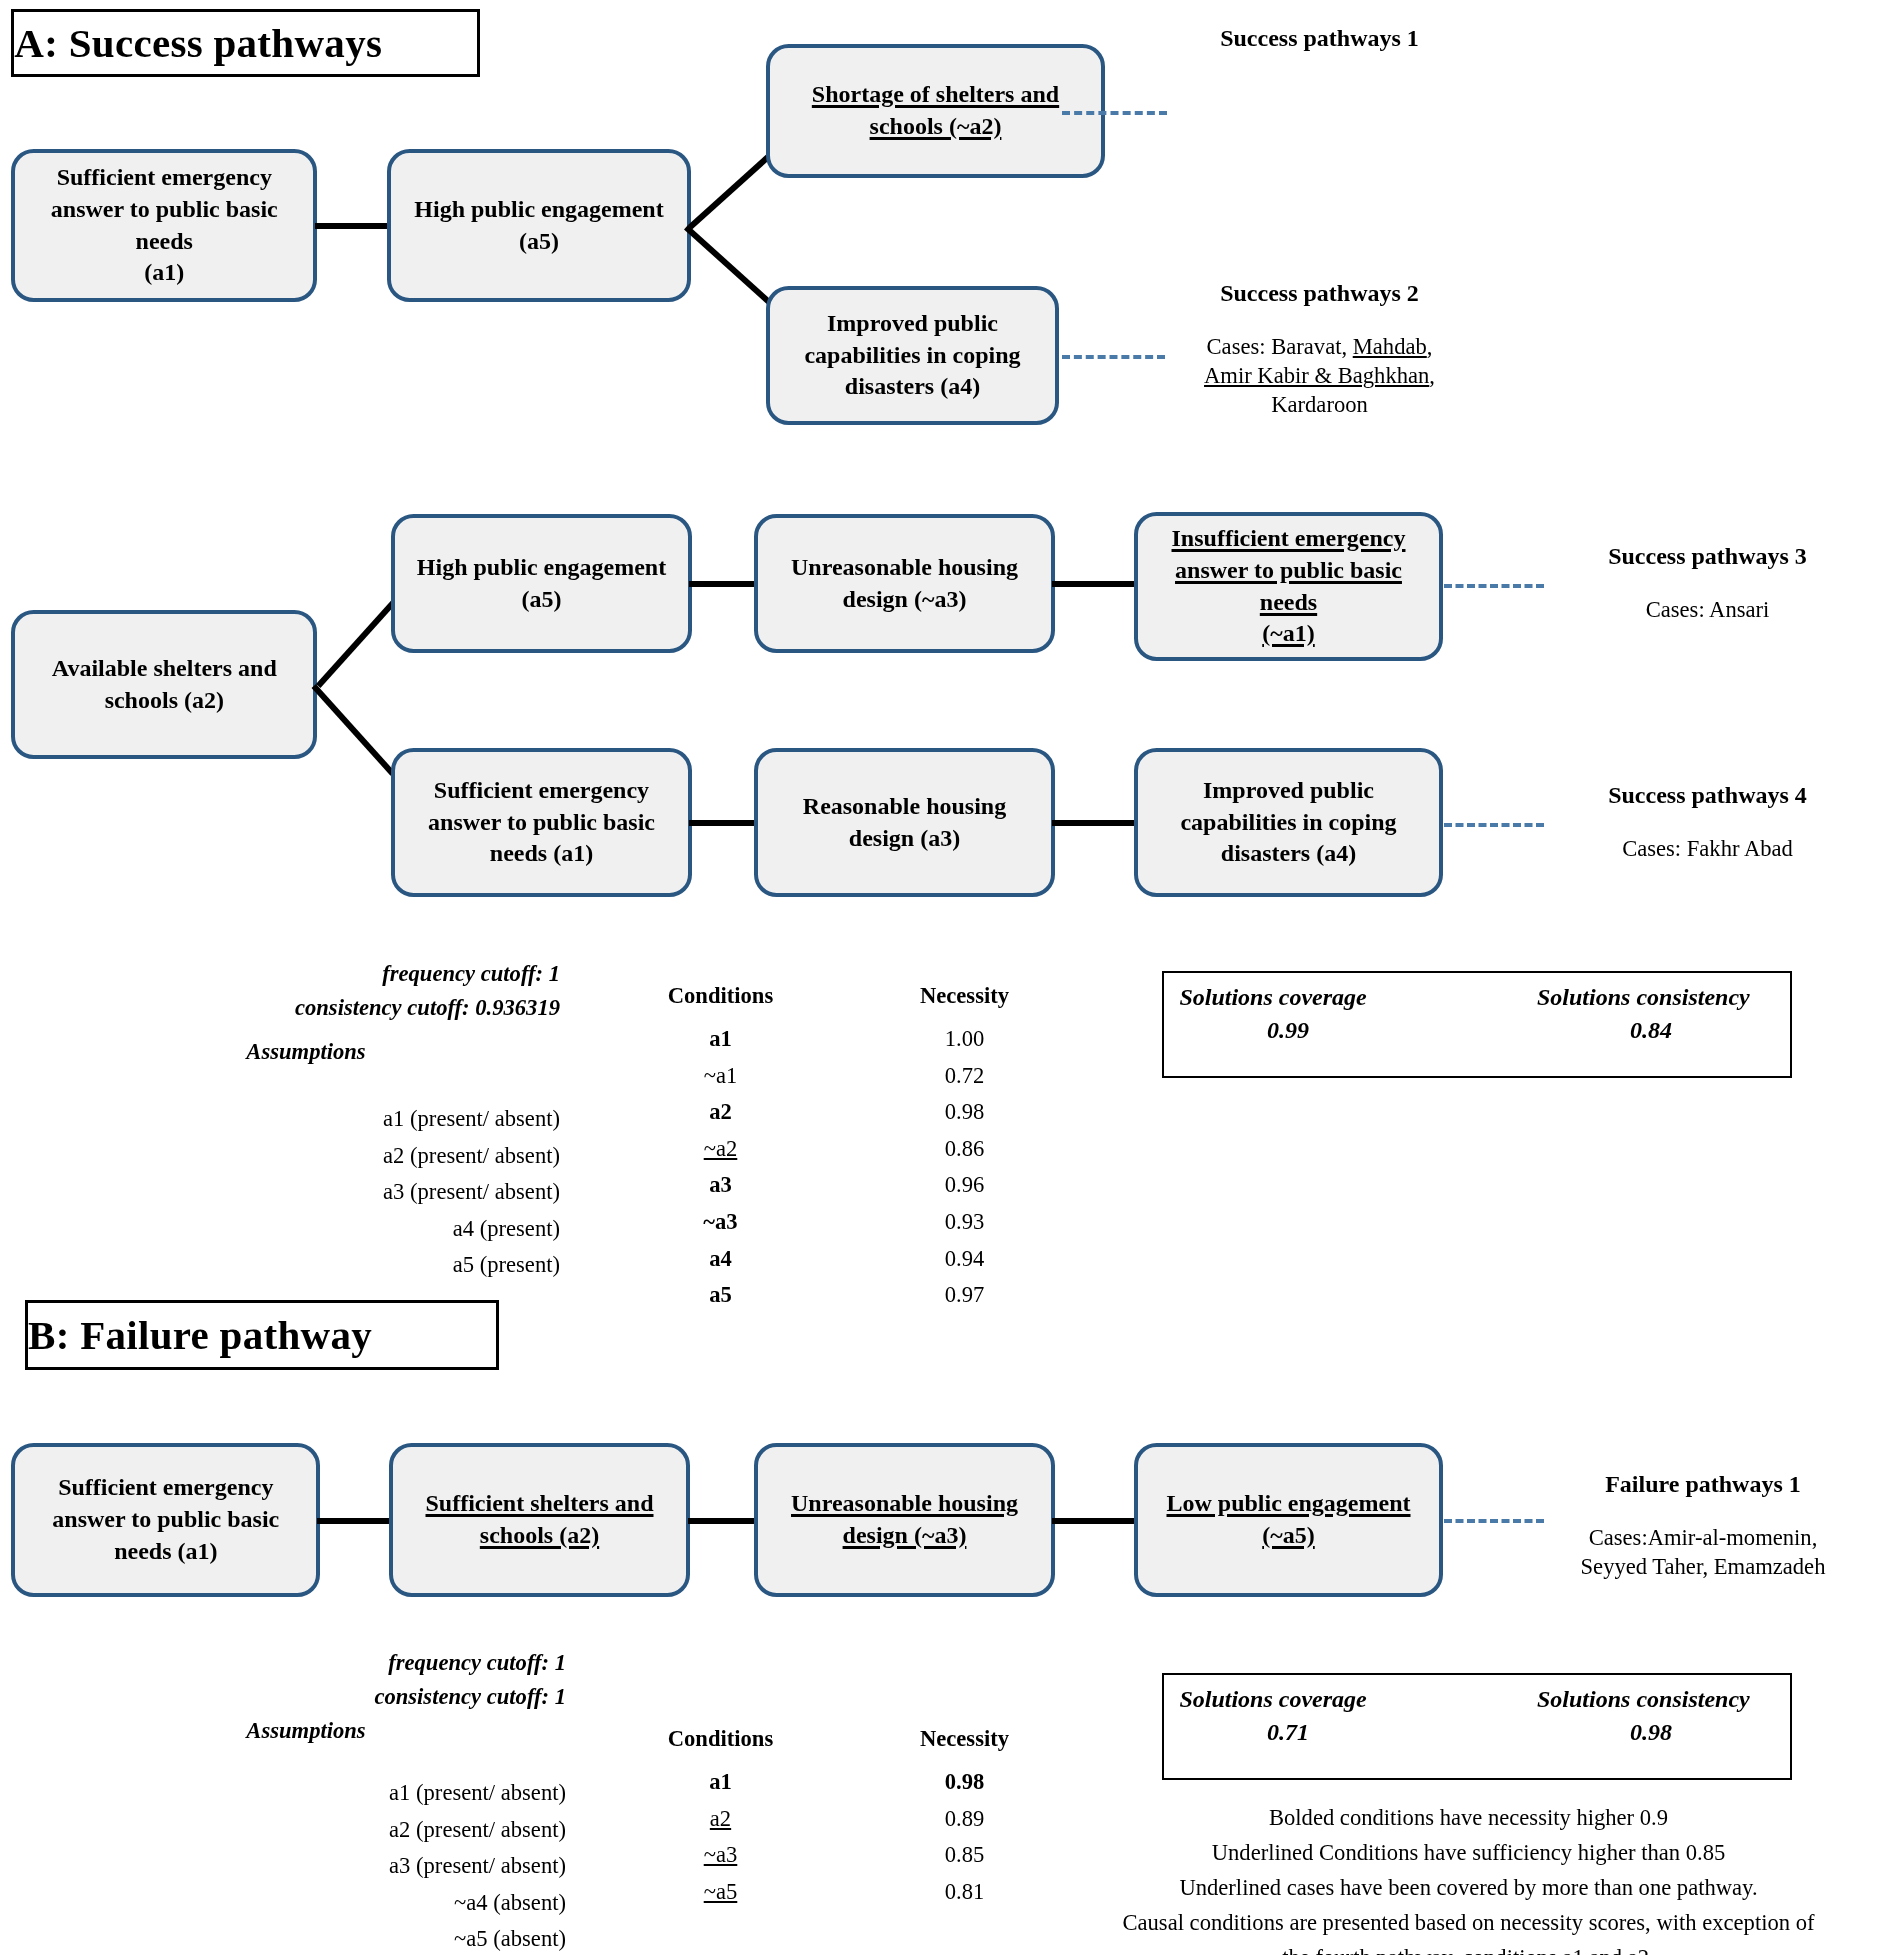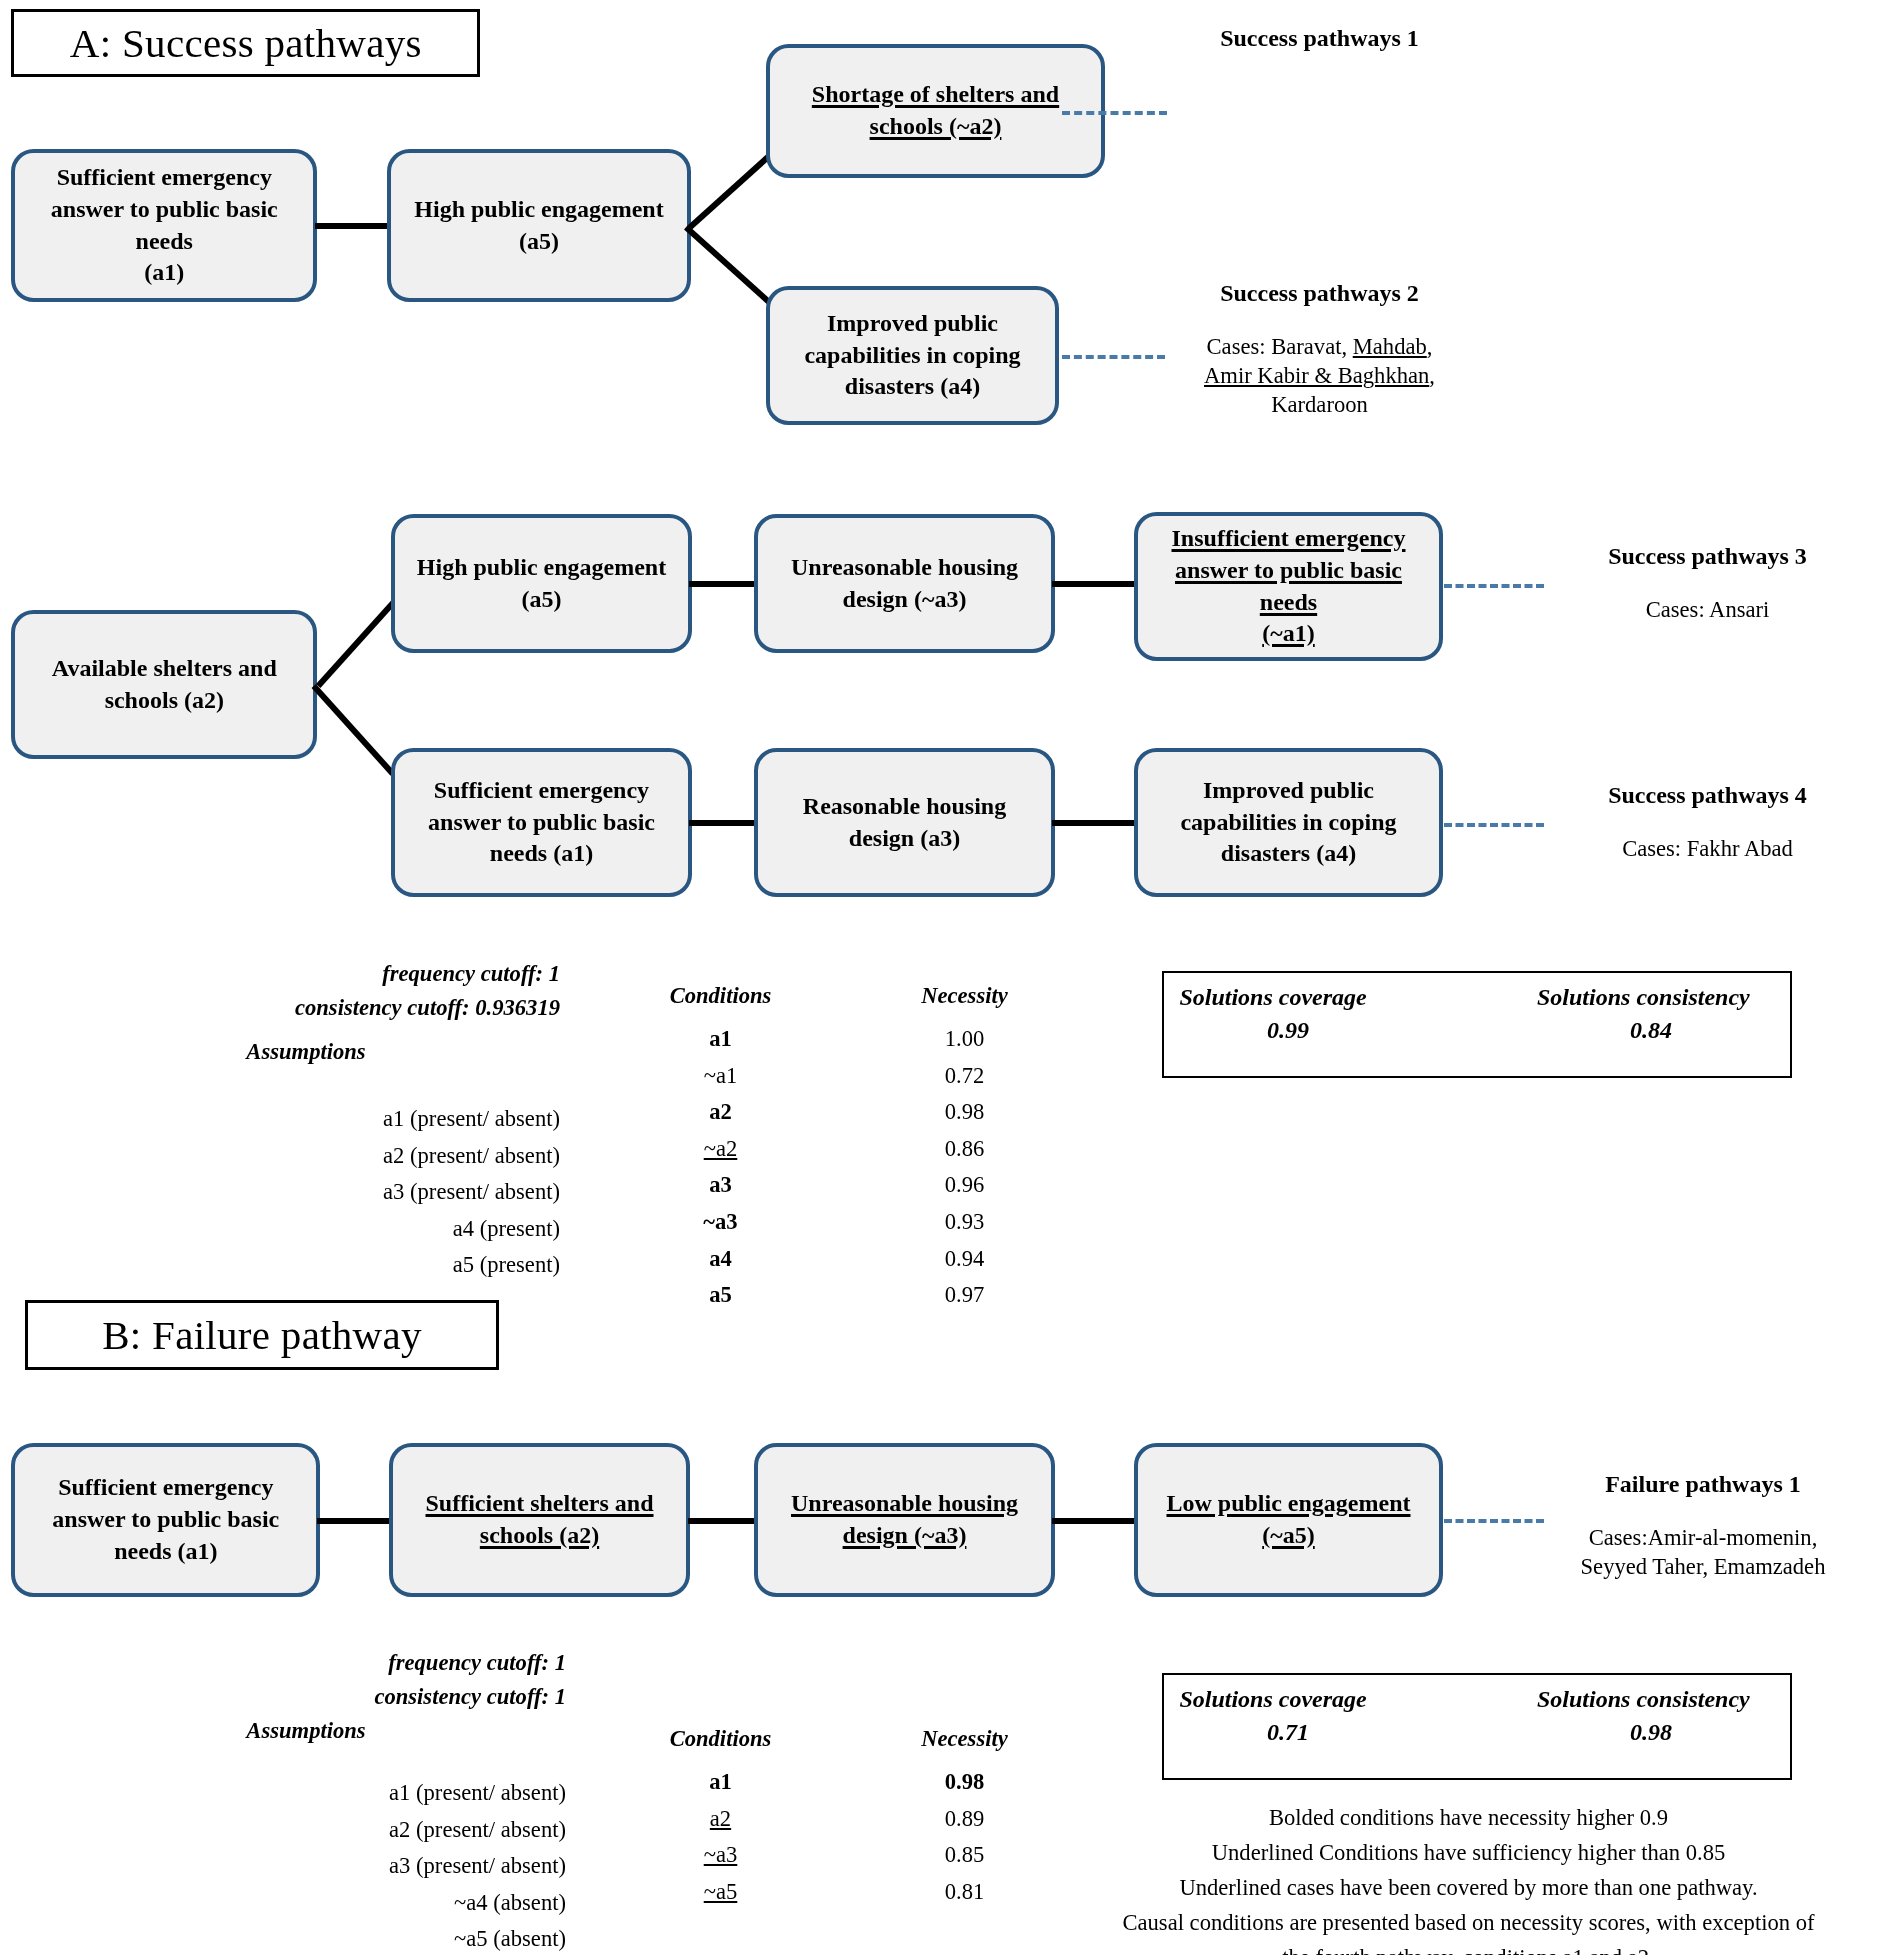--- a/index.html
+++ b/index.html
@@ -5,22 +5,22 @@
   html,body{margin:0;padding:0;background:#fff;}
   body{
     font-family:"Liberation Serif", serif;
     width:1904px;height:1955px;position:relative;
     -webkit-font-smoothing:antialiased;
   }
   .abs{position:absolute;}
   
   .section-title{
     border:3.1px solid #000;background:#fff;
-    display:flex;align-items:center;justify-content:center;
-    font-weight:normal;font-size:41px;letter-spacing:0.3px;
+    display:flex;align-items:center;justify-content:flex-start;
+    font-weight:bold;font-size:41px;letter-spacing:0.3px;
   }
   
   .node{
     background:#f0f0f0;border:4.6px solid #2a5782;border-radius:22.6px;
     display:flex;align-items:center;justify-content:center;
     text-align:center;font-weight:bold;font-size:24px;line-height:1.32;
     padding:3.1px 7.2px;box-sizing:border-box;
   }
   .node span{display:block;}
   .node.u span{text-decoration:underline;text-decoration-thickness:2.6px;text-underline-offset:3.1px;}
@@ -31,21 +31,21 @@
     height:0;border-top:4.6px dashed #4a7aa7;
   }
   
   .pw-title{font-weight:bold;font-size:24px;text-align:center;}
   .pw-cases{font-size:22.6px;text-align:center;line-height:1.28;}
   .pw-cases u{text-decoration-thickness:2.1px;text-underline-offset:2.1px;}
   
   .cutoff{font-style:italic;font-weight:bold;font-size:22.6px;line-height:1.5;text-align:right;}
   .assume-h{font-style:italic;font-weight:bold;font-size:22.6px;text-align:center;}
   .assume-list{font-size:22.6px;line-height:1.62;text-align:right;}
-  .col-h{font-style:italic;font-weight:bold;font-size:22.6px;text-align:center;}
+  .col-h{font-weight:bold;font-size:22.6px;text-align:center;}
   .cond-list{font-size:22.6px;line-height:1.62;text-align:center;}
   .cond-list div.b{font-weight:bold;}
   .cond-list div.u{text-decoration:underline;text-decoration-thickness:2.1px;text-underline-offset:1.5px;}
   .nec-list{font-size:22.6px;line-height:1.62;text-align:center;}
   .nec-list div.b{font-weight:bold;}
   
   .solbox{border:2.6px solid #000;background:#fff;box-sizing:border-box;}
   .sol-lbl{font-style:italic;font-weight:bold;font-size:24px;}
   .sol-val{font-style:italic;font-weight:bold;font-size:24px;}
   

